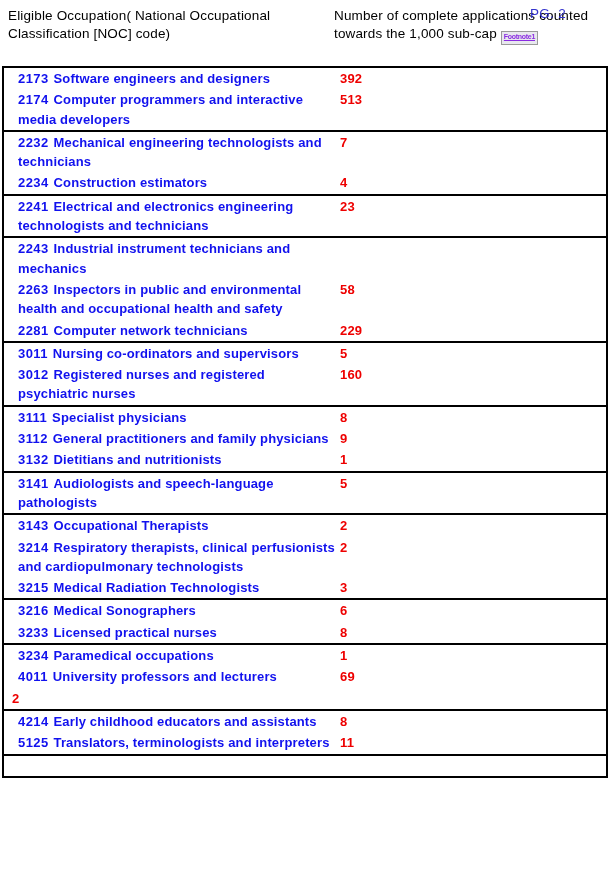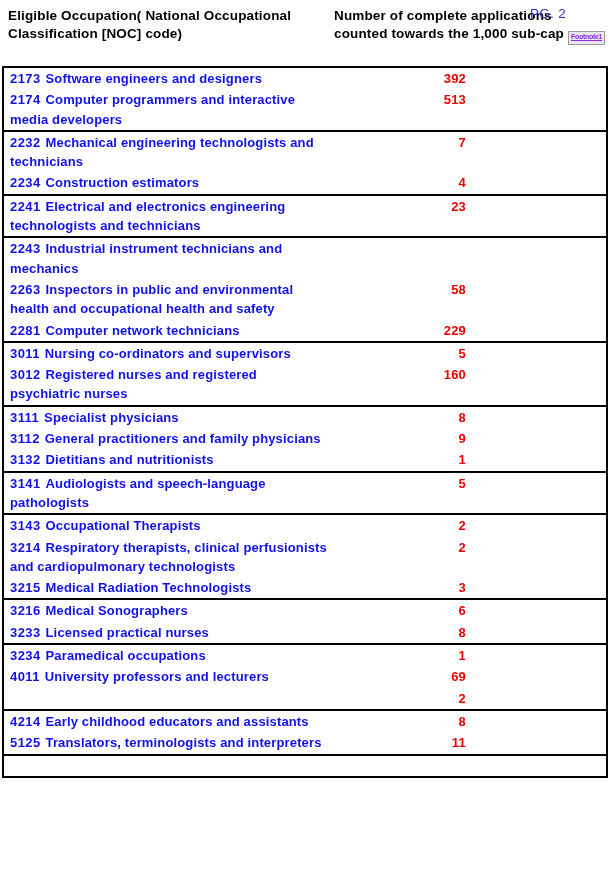--- a/index.html
+++ b/index.html
@@ -41,21 +41,21 @@
     box-sizing: border-box;
   }
   .hdr-col-right {
     flex: 1;
     padding-left: 4px;
     position: relative;
     box-sizing: border-box;
   }
   .hdr-text {
     font-size: 13.5px;
-    font-weight: bold;
+    font-weight: normal;
     color: #000000;
     line-height: 17px;
     letter-spacing: 0.15px;
   }
   .pg-label {
     position: absolute;
     right: 42px;
     top: 0px;
     font-size: 13.5px;
     font-weight: normal;
@@ -82,38 +82,39 @@
   
   .tbl {
     box-sizing: border-box;
     margin: 0 2px 0 2px;
     border-left: 2px solid #000000;
     border-right: 2px solid #000000;
     border-bottom: 2px solid #000000;
   }
   .grp {
     border-bottom: 2px solid #000000;
+    padding-left: 8px;
   }
   .grp:last-child {
     border-bottom: none;
   }
   .row {
     display: flex;
     align-items: flex-start;
   }
   .cell-occ {
     width: 328px;
     box-sizing: border-box;
     padding: 1px 4px 1px 6px;
   }
   .cell-num {
     flex: 1;
     box-sizing: border-box;
     padding: 1px 0 1px 0;
-    text-align: right;
+    text-align: left;
     padding-right: 140px;
   }
   .occ-text {
     font-size: 13px;
     font-weight: bold;
     color: #1111ee;
     line-height: 19.3px;
     letter-spacing: 0.15px;
   }
   .occ-text .code {

